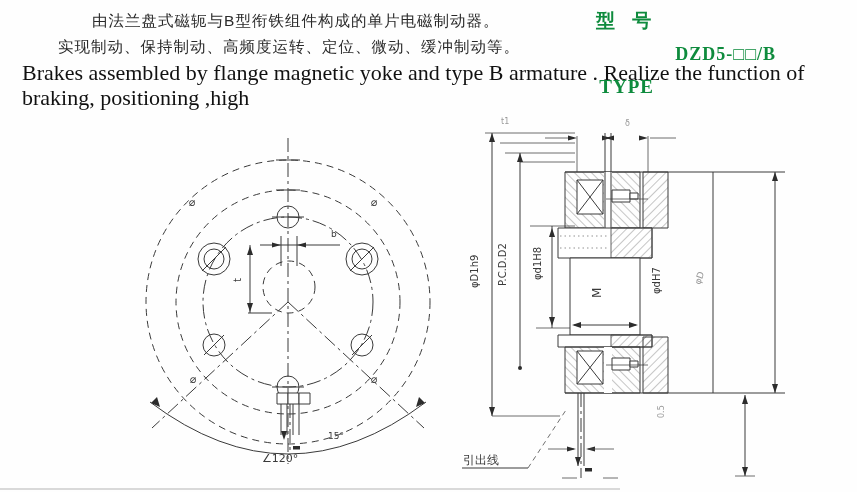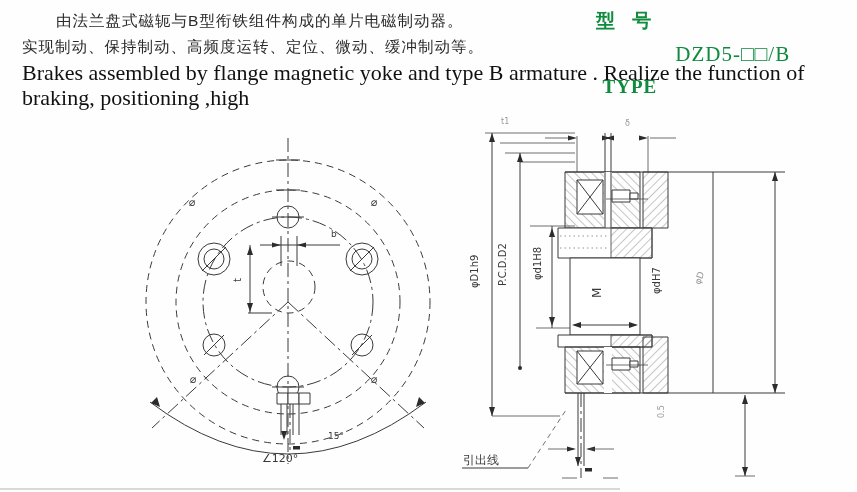--- a/index.html
+++ b/index.html
@@ -3,28 +3,28 @@
 <meta charset="utf-8">
 <style>
   html,body{margin:0;padding:0;}
   body{
     width:857px;height:492px;position:relative;overflow:hidden;
     background:#fefefe;
     font-family:"Liberation Sans", sans-serif;
     color:#262626;
   }
   .intro{position:absolute;left:22px;top:8px;width:812px;}
-  .cn{font-size:15.5px;line-height:26px;letter-spacing:1px;color:#2a2a2a;}
+  .cn{font-size:15.5px;line-height:26px;letter-spacing:1px;color:#2a2a2a;margin-left:36px;}
   .cn.first{text-indent:2.2em;}
   .en{font-family:"Liberation Serif", serif;font-size:22px;line-height:25px;color:#111;}
   .type-block{position:absolute;left:596px;top:10px;display:flex;align-items:center;gap:18px;}
-  .type-labels{display:flex;flex-direction:column;align-items:flex-end;line-height:22px;}
+  .type-labels{display:flex;flex-direction:column;align-items:center;line-height:22px;}
   .type-cn{font-size:19px;font-weight:bold;letter-spacing:6px;}
   .type-en{font-family:"Liberation Serif", serif;font-size:19px;font-weight:bold;letter-spacing:1px;margin-top:44px;}
-  .type-model{font-family:"Liberation Serif", serif;font-size:21px;font-weight:normal;letter-spacing:1px;}
+  .type-model{font-family:"Liberation Serif", serif;font-size:18px;font-weight:bold;letter-spacing:1px;}
   svg{position:absolute;left:0;top:108px;}
   svg line, svg circle, svg path, svg rect, svg polyline{vector-effect:non-scaling-stroke;}
   .ln{stroke:#3a3a3a;stroke-width:1;fill:none;}
   .lnthin{stroke:#4a4a4a;stroke-width:0.8;fill:none;}
   .dash{stroke:#3a3a3a;stroke-width:1;fill:none;stroke-dasharray:7 5;}
   .cdash{stroke:#3a3a3a;stroke-width:1;fill:none;stroke-dasharray:14 4 3 4;}
   .dot{stroke:#777;stroke-width:0.8;fill:none;stroke-dasharray:1.5 3;}
   .fillw{fill:#ffffff;}
   .arr{fill:#2c2c2c;stroke:none;}
   .svgtxt{font-family:"DejaVu Sans", sans-serif;fill:#3a3a3a;}

